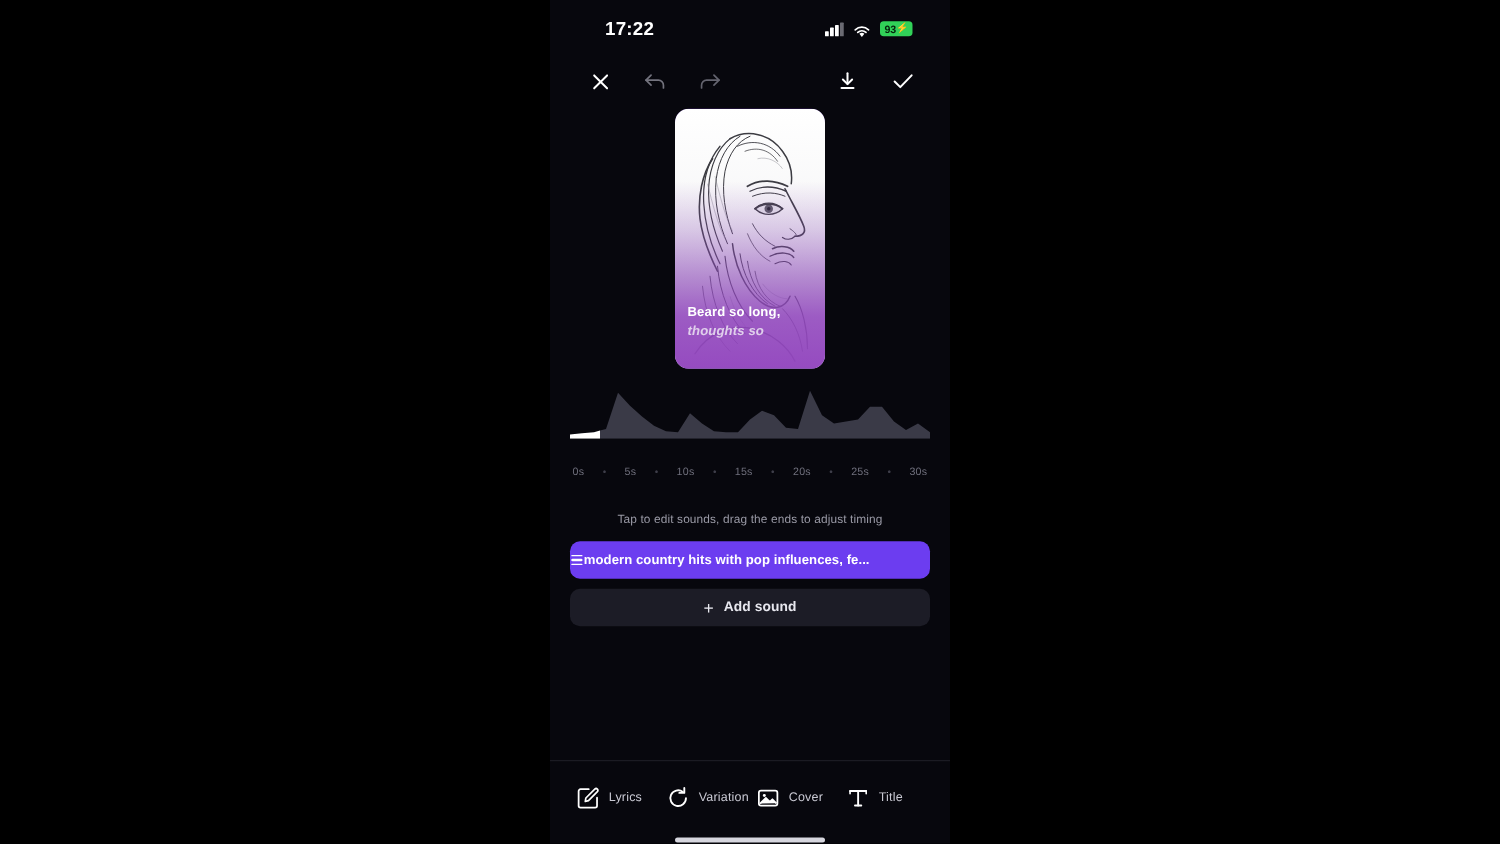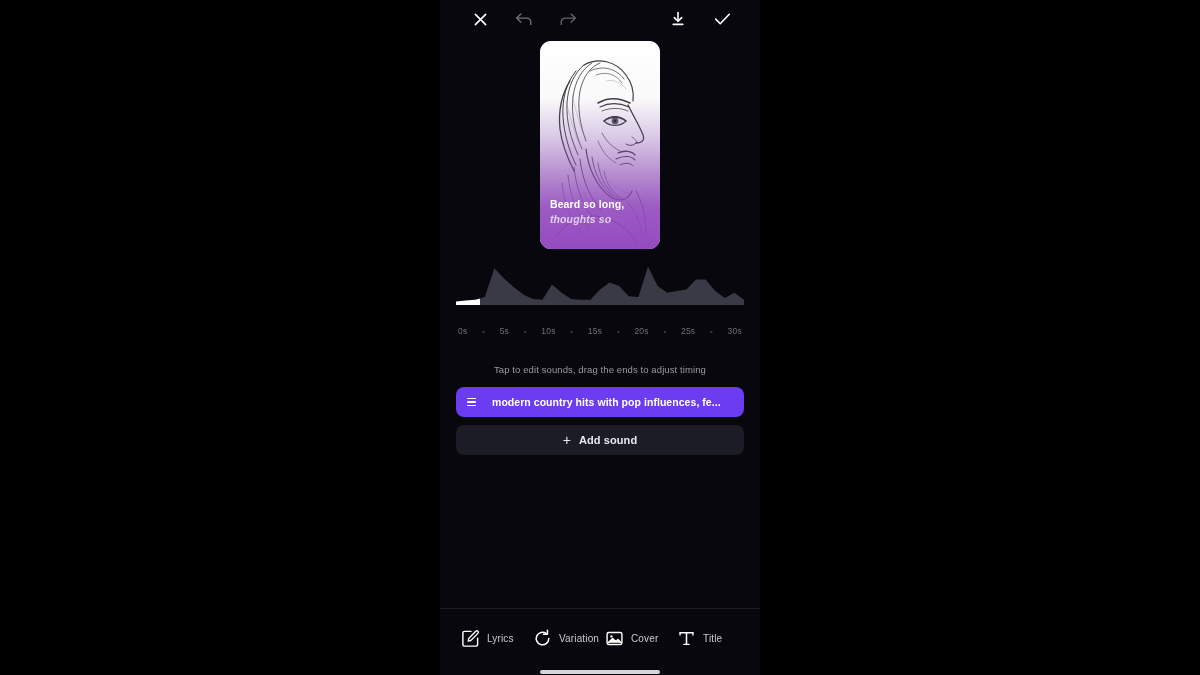--- a/index.html
+++ b/index.html
@@ -142,22 +142,22 @@
     letter-spacing: .1px;
   }
 
   
   .rows { padding: 0 16px; margin-top: 12px; }
   .sound-pill {
     height: 30px;
     background: #6c3df0;
     border-radius: 8px;
     display: flex; align-items: center;
-    padding: 0 11px;
-    gap: 16px;
+    padding: 0 1px;
+    gap: 1px;
     cursor: pointer;
     overflow: hidden;
   }
   .sound-pill .label {
     color: #ffffff; font-size: 10.5px; font-weight: bold;
     white-space: nowrap; overflow: hidden; letter-spacing: .05px;
   }
   .hamburger { display: flex; flex-direction: column; gap: 2px; width: 9px; }
   .hamburger i { height: 1.4px; background: #ffffff; border-radius: 1px; display: block; }
   .hamburger i:nth-child(1) { width: 9px; }
@@ -200,20 +200,42 @@
     background: #d6d6de;
     border-radius: 3px;
   }
 </style>
 </head>
 <body>
 
 <div class="stage">
   <div class="phone">
 
+    <div class="statusbar">
+      <div class="status-time">17:22</div>
+      <div class="status-right">
+        <span class="sig">
+          <i></i>
+            <i></i>
+            <i></i>
+            <i></i>
+        </span>
+        <span class="wifi">
+          <svg viewBox="0 0 16 12" width="15" height="11">
+            <path d="M8 10.4 L10.2 7.6 A3.4 3.4 0 0 0 5.8 7.6 Z" fill="#fff"></path>
+            <path d="M2.2 4.2 A8.6 8.6 0 0 1 13.8 4.2" stroke="#fff" stroke-width="1.5" fill="none" stroke-linecap="round"></path>
+            <path d="M4.4 6.5 A5.4 5.4 0 0 1 11.6 6.5" stroke="#fff" stroke-width="1.5" fill="none" stroke-linecap="round"></path>
+          </svg>
+        </span>
+        <span class="battery">
+          <span>93</span>
+            <span class="bolt">⚡</span>
+        </span>
+      </div>
+    </div>
 
     <div class="toolbar">
       <div class="tb-left">
         <div class="tb-btn">
           <span>
             <svg width="15" height="15" viewBox="0 0 16 16">
               <path d="M2.5 2.5 L13.5 13.5 M13.5 2.5 L2.5 13.5" stroke="#ffffff" stroke-width="1.7" stroke-linecap="round"></path>
             </svg>
           </span>
         </div>

